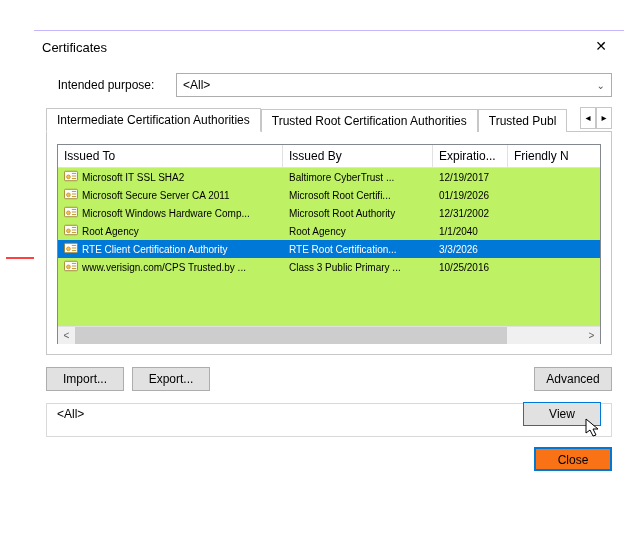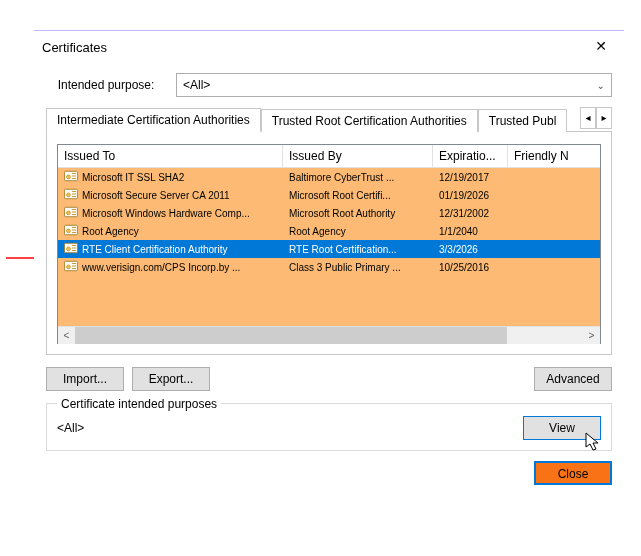--- a/index.html
+++ b/index.html
@@ -113,21 +113,21 @@
     line-height: 20px;
     cursor: pointer;
   }
   .tab-body {
     border: 1px solid #c7c7c7;
     border-top: none;
     padding: 12px 10px 10px 10px;
   }
   .listview {
     border: 1px solid #828790;
-    background: #fdba74;
+    background: #bef264;
     height: 200px;
     display: flex;
     flex-direction: column;
   }
   .lv-header {
     display: flex;
     background: #fff;
     border-bottom: 1px solid #e1e1e1;
   }
   .lv-header .col {
@@ -385,21 +385,21 @@
             </div>
             <div class="row">
               <div class="cell issued-to">
                 <span><svg class="cert-icon" viewBox="0 0 16 14">
                     <rect x="0.5" y="1.5" width="15" height="11" rx="1" fill="#fff" stroke="#9a7b24"></rect>
                     <circle cx="5" cy="8" r="2.2" fill="#f4c24b" stroke="#b8860b" stroke-width="0.8"></circle>
                     <line x1="9" y1="4" x2="14" y2="4" stroke="#b8860b" stroke-width="1"></line>
                     <line x1="9" y1="7" x2="14" y2="7" stroke="#b8860b" stroke-width="1"></line>
                     <line x1="9" y1="10" x2="14" y2="10" stroke="#b8860b" stroke-width="1"></line>
                   </svg></span>
-                <span>www.verisign.com/CPS Incorp.by ...</span>
+                <span>www.verisign.com/CPS Trusted.by ...</span>
               </div>
               <div class="cell issued-by">Class 3 Public Primary ...</div>
               <div class="cell expir">10/25/2016</div>
               <div class="cell friendly"><none></none></div>
             </div>
           </div>
         <div class="lv-scrollbar">
           <div class="sb-btn">&lt;</div>
           <div class="sb-track">
             <div class="sb-thumb"></div>
@@ -410,21 +410,20 @@
     </div>
 
     <div class="button-row">
       <div class="win-btn">Import...</div>
       <div class="win-btn">Export...</div>
       <div class="spacer"></div>
       <div class="win-btn">Advanced</div>
     </div>
 
     <div class="group">
-      <span class="group-title">Certificate intended purposes</span>
       <div class="group-inner">
         <div class="group-text">&lt;All&gt;</div>
         <div style="position:relative;">
           <div class="win-btn view-btn">View</div>
           <svg class="cursor-img" style="left:62px; top:16px;" width="18" height="20">
             <polygon points="1,1 1,15 5,12 8,18 11,17 8,11 13,11" fill="#fff" stroke="#000" stroke-width="1"></polygon>
           </svg>
         </div>
       </div>
     </div>

